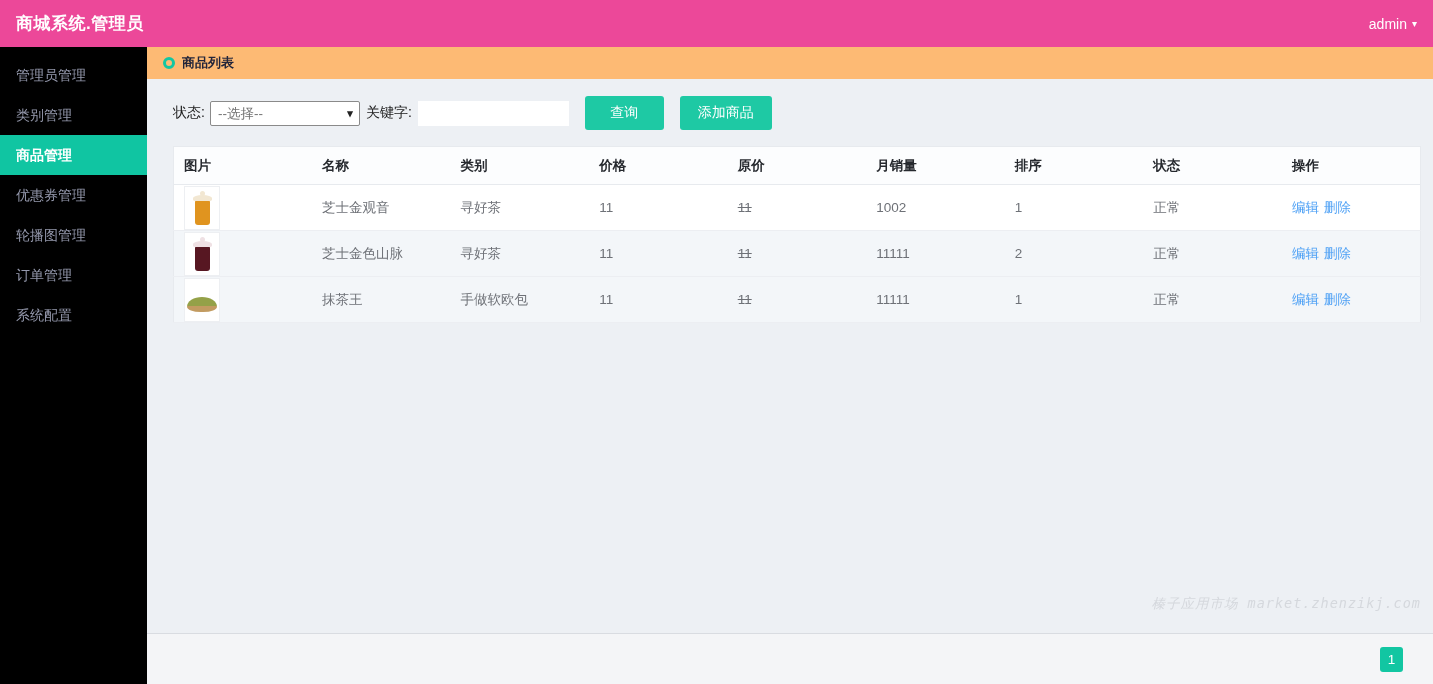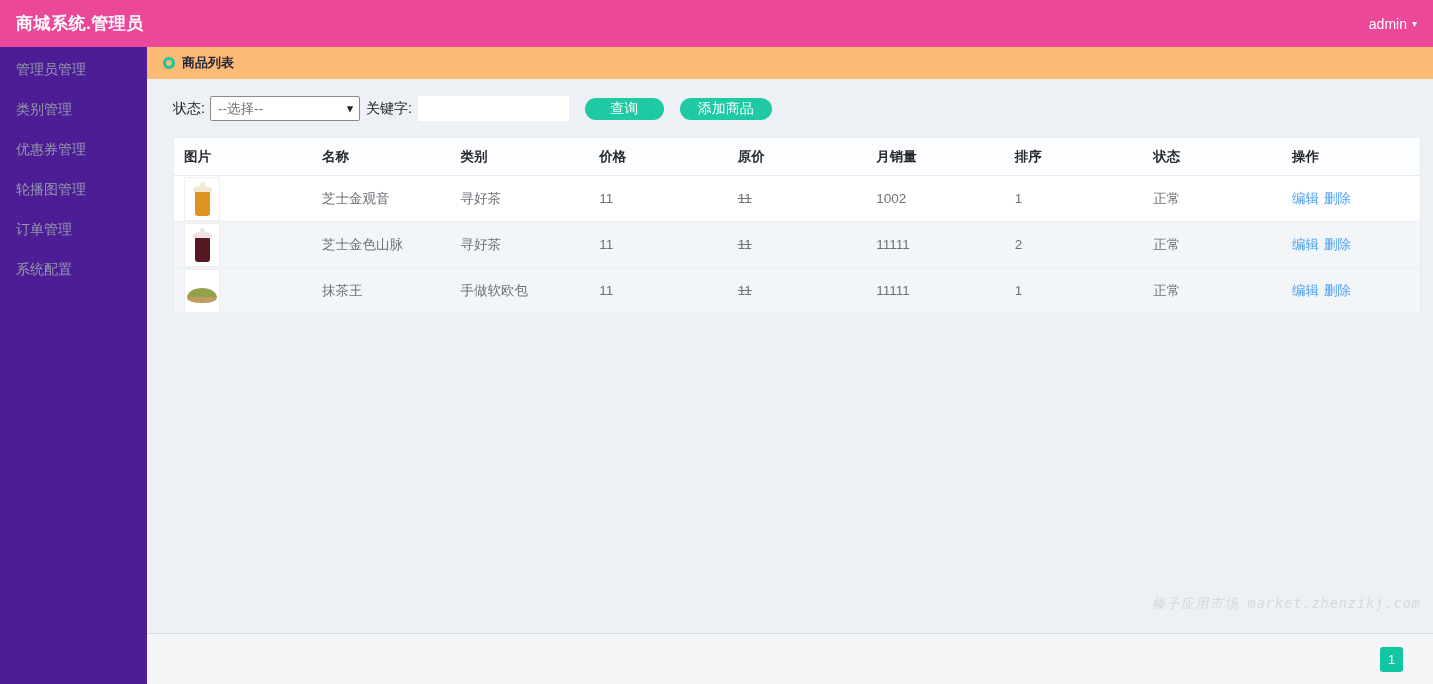--- a/index.html
+++ b/index.html
@@ -20,22 +20,22 @@
   .topbar .title { color:#ffffff; font-size:17px; font-weight:bold; letter-spacing:0.5px; }
   .topbar .user { color:#ffffff; font-size:14px; cursor:pointer; display:flex; align-items:center; gap:5px; }
   .topbar .caret { font-size:10px; color:#fff; }
 
   
   .shell { flex:1; display:flex; min-height:0; }
 
   
   .sidebar {
     width:147px; flex:0 0 147px;
-    background:#4c1d95;
-    padding-top:2px;
+    background:#000000;
+    padding-top:8px;
   }
   .side-item {
     height:40px; line-height:40px;
     padding-left:16px;
     color:#9599ad; font-size:14px;
     cursor:pointer; white-space:nowrap;
   }
   .side-item.active {
     background:#10c5a2; color:#ffffff; font-weight:bold;
   }
@@ -77,21 +77,21 @@
     position:absolute; right:7px; top:6px; pointer-events:none;
     font-size:11px; color:#222; font-weight:bold;
   }
   .filters input[type=text] {
     width:151px; height:25px;
     border:none; background:#ffffff;
     margin-left:6px; padding:0 7px;
     font-size:13.5px; color:#333; outline:none;
   }
   .btn {
-    height:22px; border:none; border-radius:12px;
+    height:34px; border:none; border-radius:3px;
     background:#1ec9a4; color:#ffffff;
     font-size:14px; cursor:pointer;
     font-family:"Liberation Sans", sans-serif;
     padding:0 18px;
   }
   .btn.query { margin-left:16px; width:79px; }
   .btn.add { margin-left:16px; }
 
   
   table.goods {
@@ -175,20 +175,21 @@
   <div class="user">
     <span>admin</span>
     <span class="caret">▾</span>
   </div>
 </div>
 
 <div class="shell">
   <div class="sidebar">
     <div class="side-item">管理员管理</div>
     <div class="side-item">类别管理</div>
+    <div class="side-item active">商品管理</div>
     <div class="side-item">优惠券管理</div>
     <div class="side-item">轮播图管理</div>
     <div class="side-item">订单管理</div>
     <div class="side-item">系统配置</div>
   </div>
 
   <div class="content">
     <div class="page-header">
       <span class="donut"></span>
       <span class="ph-title">商品列表</span>

